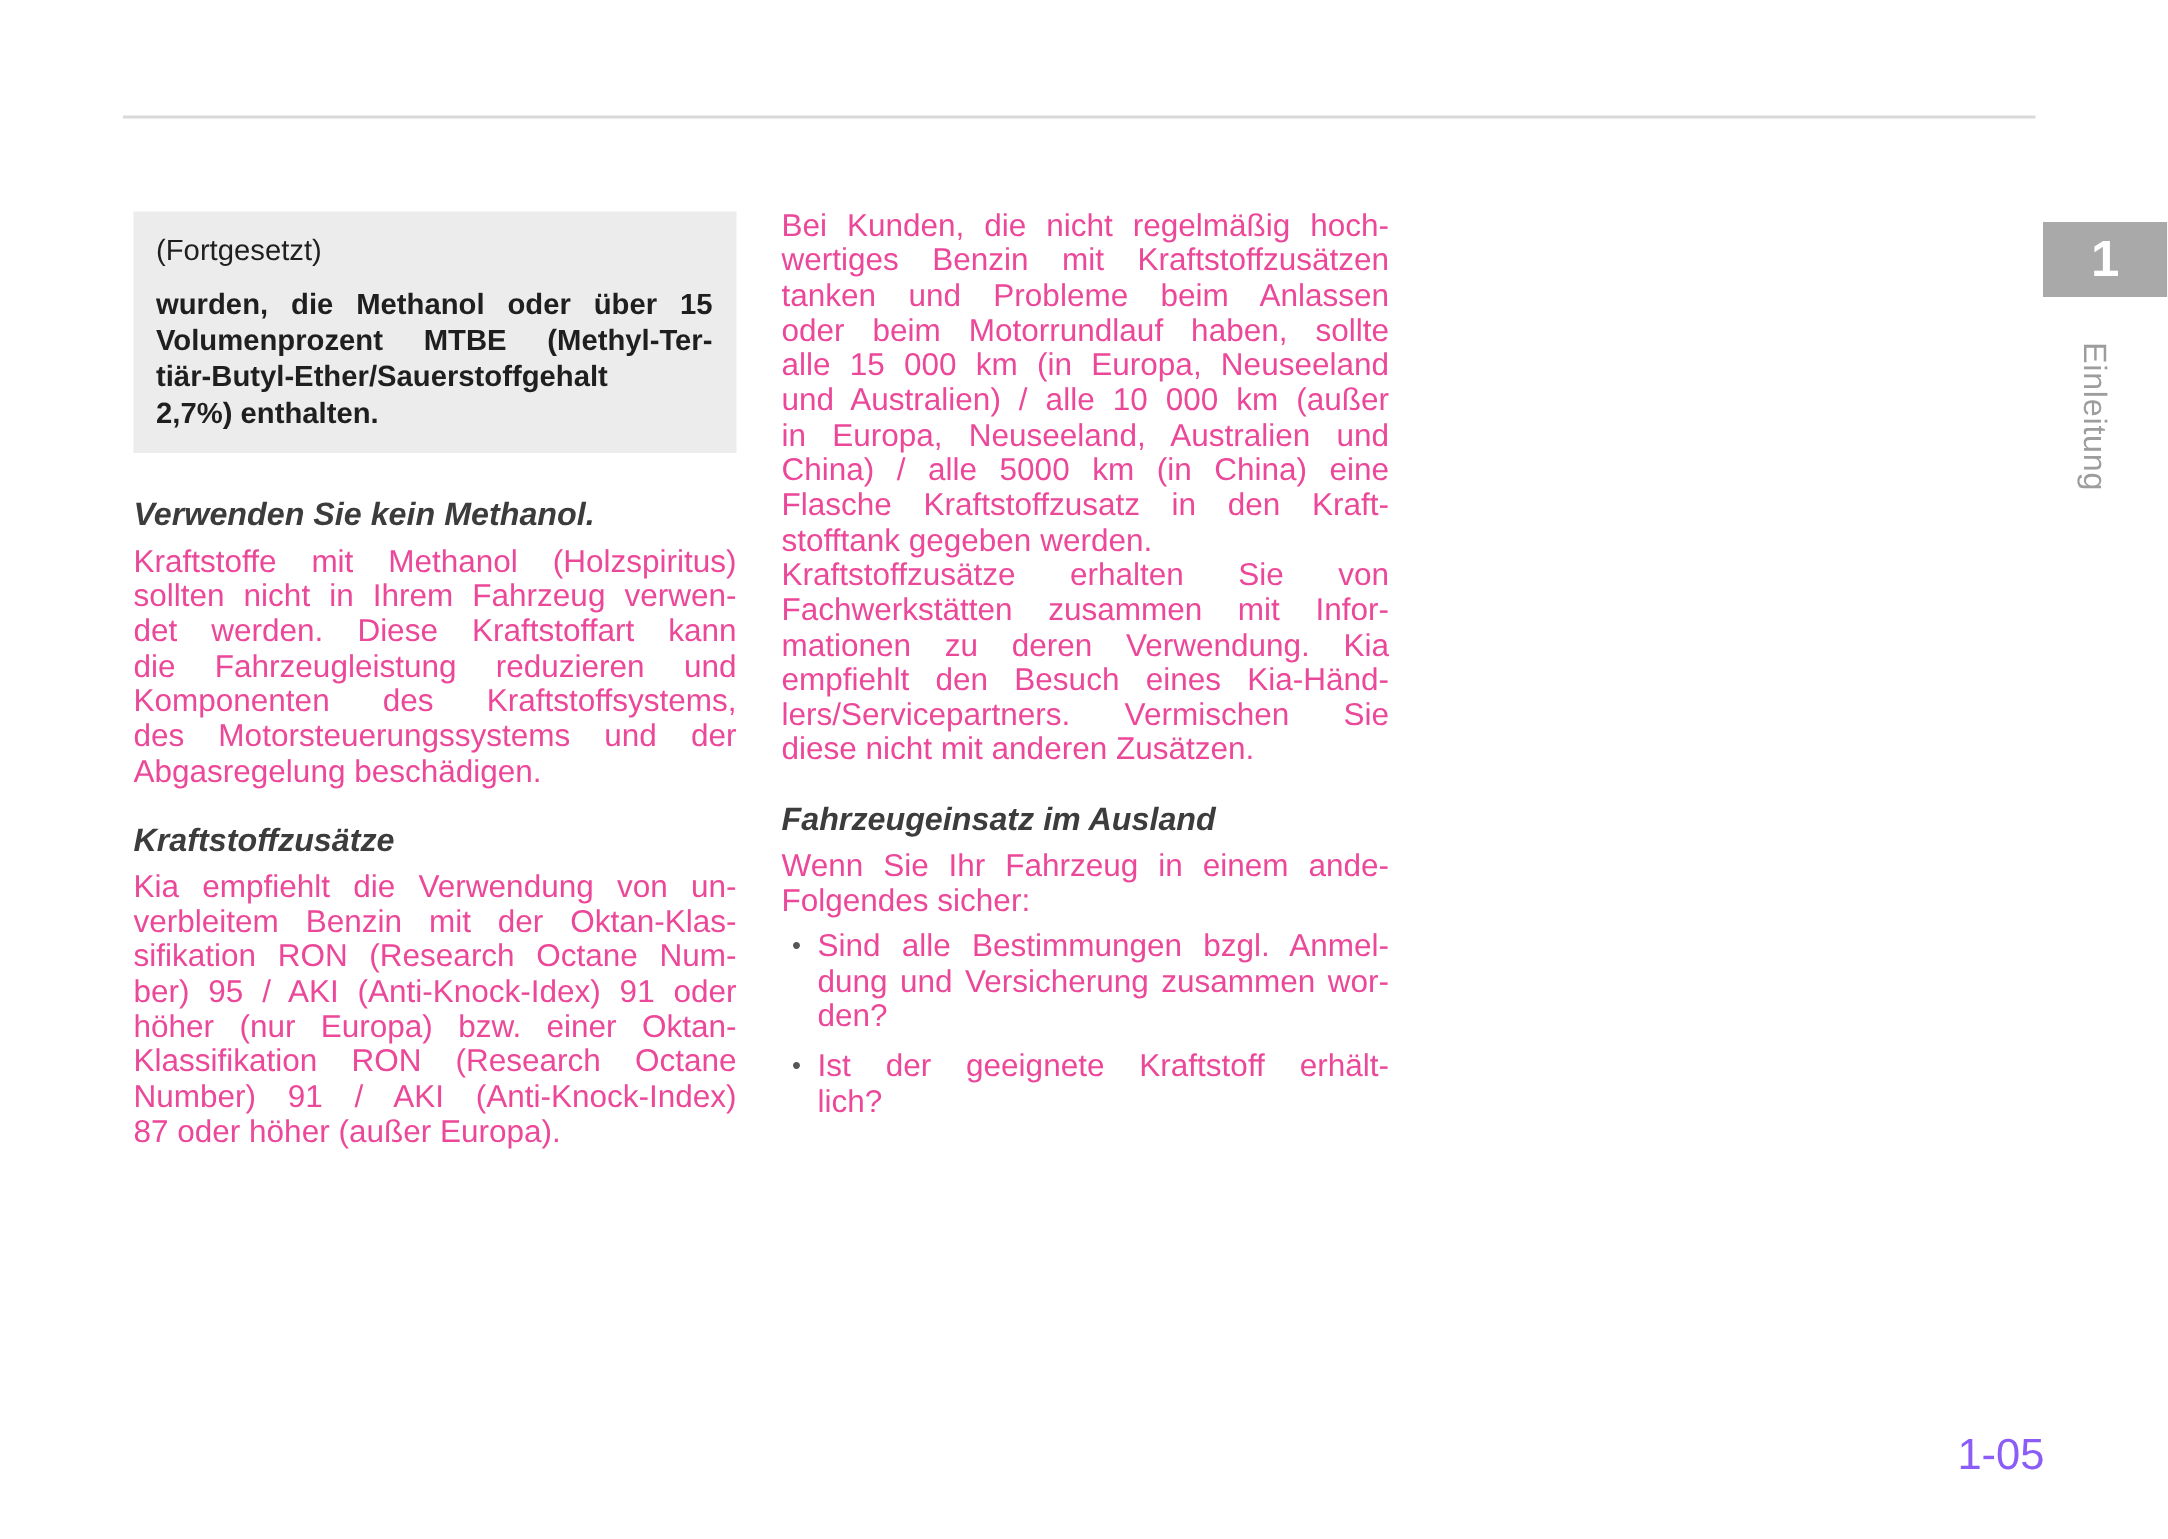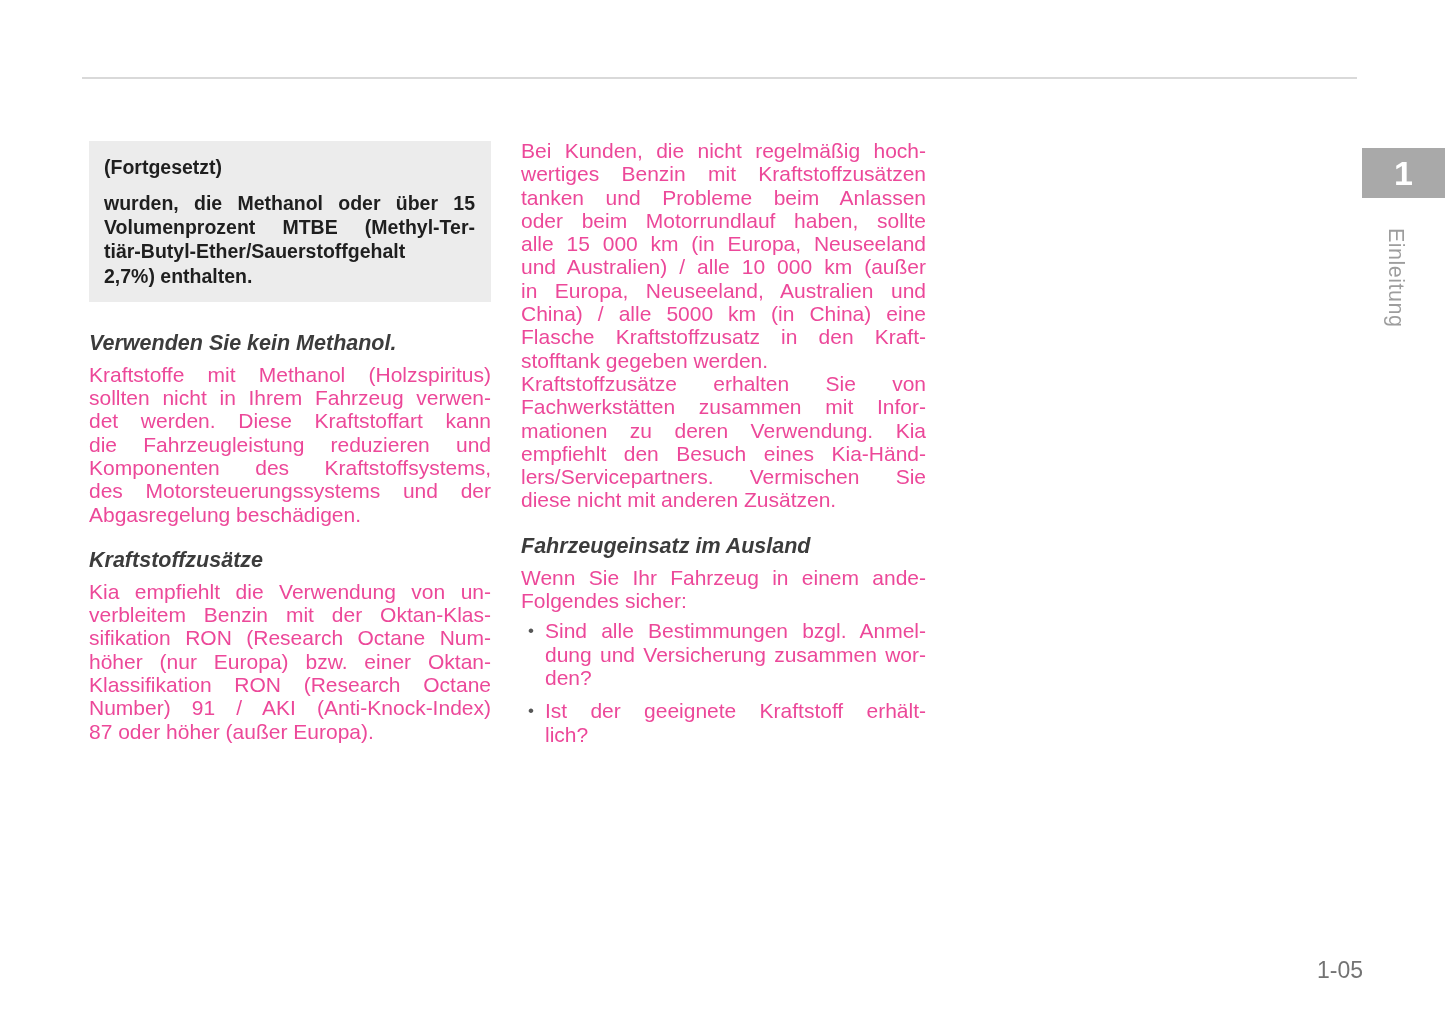--- a/index.html
+++ b/index.html
@@ -26,21 +26,21 @@
   .col { position: absolute; }
   .col-left { left: 89px; top: 141px; width: 402px; }
   .col-mid  { left: 521px; top: 139px; width: 405px; }
 
   .callout {
     background: #ececec;
     padding: 15px 16px 14px 15px;
     margin-bottom: 29px;
   }
   .callout-title {
-    font-weight: bold;
+    font-weight: normal;
     color: #1f1f1f;
     font-size: 19.5px;
     line-height: 23px;
     margin-bottom: 12px;
   }
   .callout-body {
     font-weight: bold;
     color: #1f1f1f;
     font-size: 19.5px;
     line-height: 24.2px;
@@ -104,22 +104,22 @@
     writing-mode: vertical-rl;
     color: #9d9d9d;
     font-size: 21.5px;
     letter-spacing: 0.5px;
     white-space: nowrap;
   }
   .page-number {
     position: absolute;
     top: 955px;
     right: 82px;
-    color: #737373;
-    font-size: 23px;
+    color: #8b5cf6;
+    font-size: 29px;
     line-height: 30px;
   }
 </style>
 </head>
 <body>
 
 <div class="page">
 
   <div class="top-rule"></div>
 
@@ -146,20 +146,21 @@
           <div class="ln">Abgasregelung beschädigen.</div>
         </div>
     </div>
 
     <div class="section">
       <div class="h1" data-bind="left_column.section2.heading">Kraftstoffzusätze</div>
       <div class="para" data-bind-lines="left_column.section2.lines">
           <div class="ln">Kia empfiehlt die Verwendung von un-</div>
           <div class="ln">verbleitem Benzin mit der Oktan-Klas-</div>
           <div class="ln">sifikation RON (Research Octane Num-</div>
+          <div class="ln">ber) 95 / AKI (Anti-Knock-Idex) 91 oder</div>
           <div class="ln">höher (nur Europa) bzw. einer Oktan-</div>
           <div class="ln">Klassifikation RON (Research Octane</div>
           <div class="ln">Number) 91 / AKI (Anti-Knock-Index)</div>
           <div class="ln">87 oder höher (außer Europa).</div>
         </div>
     </div>
   </div>
 
   <div class="col col-mid">
     <div class="para" data-bind-lines="middle_column.paragraph1_lines">

